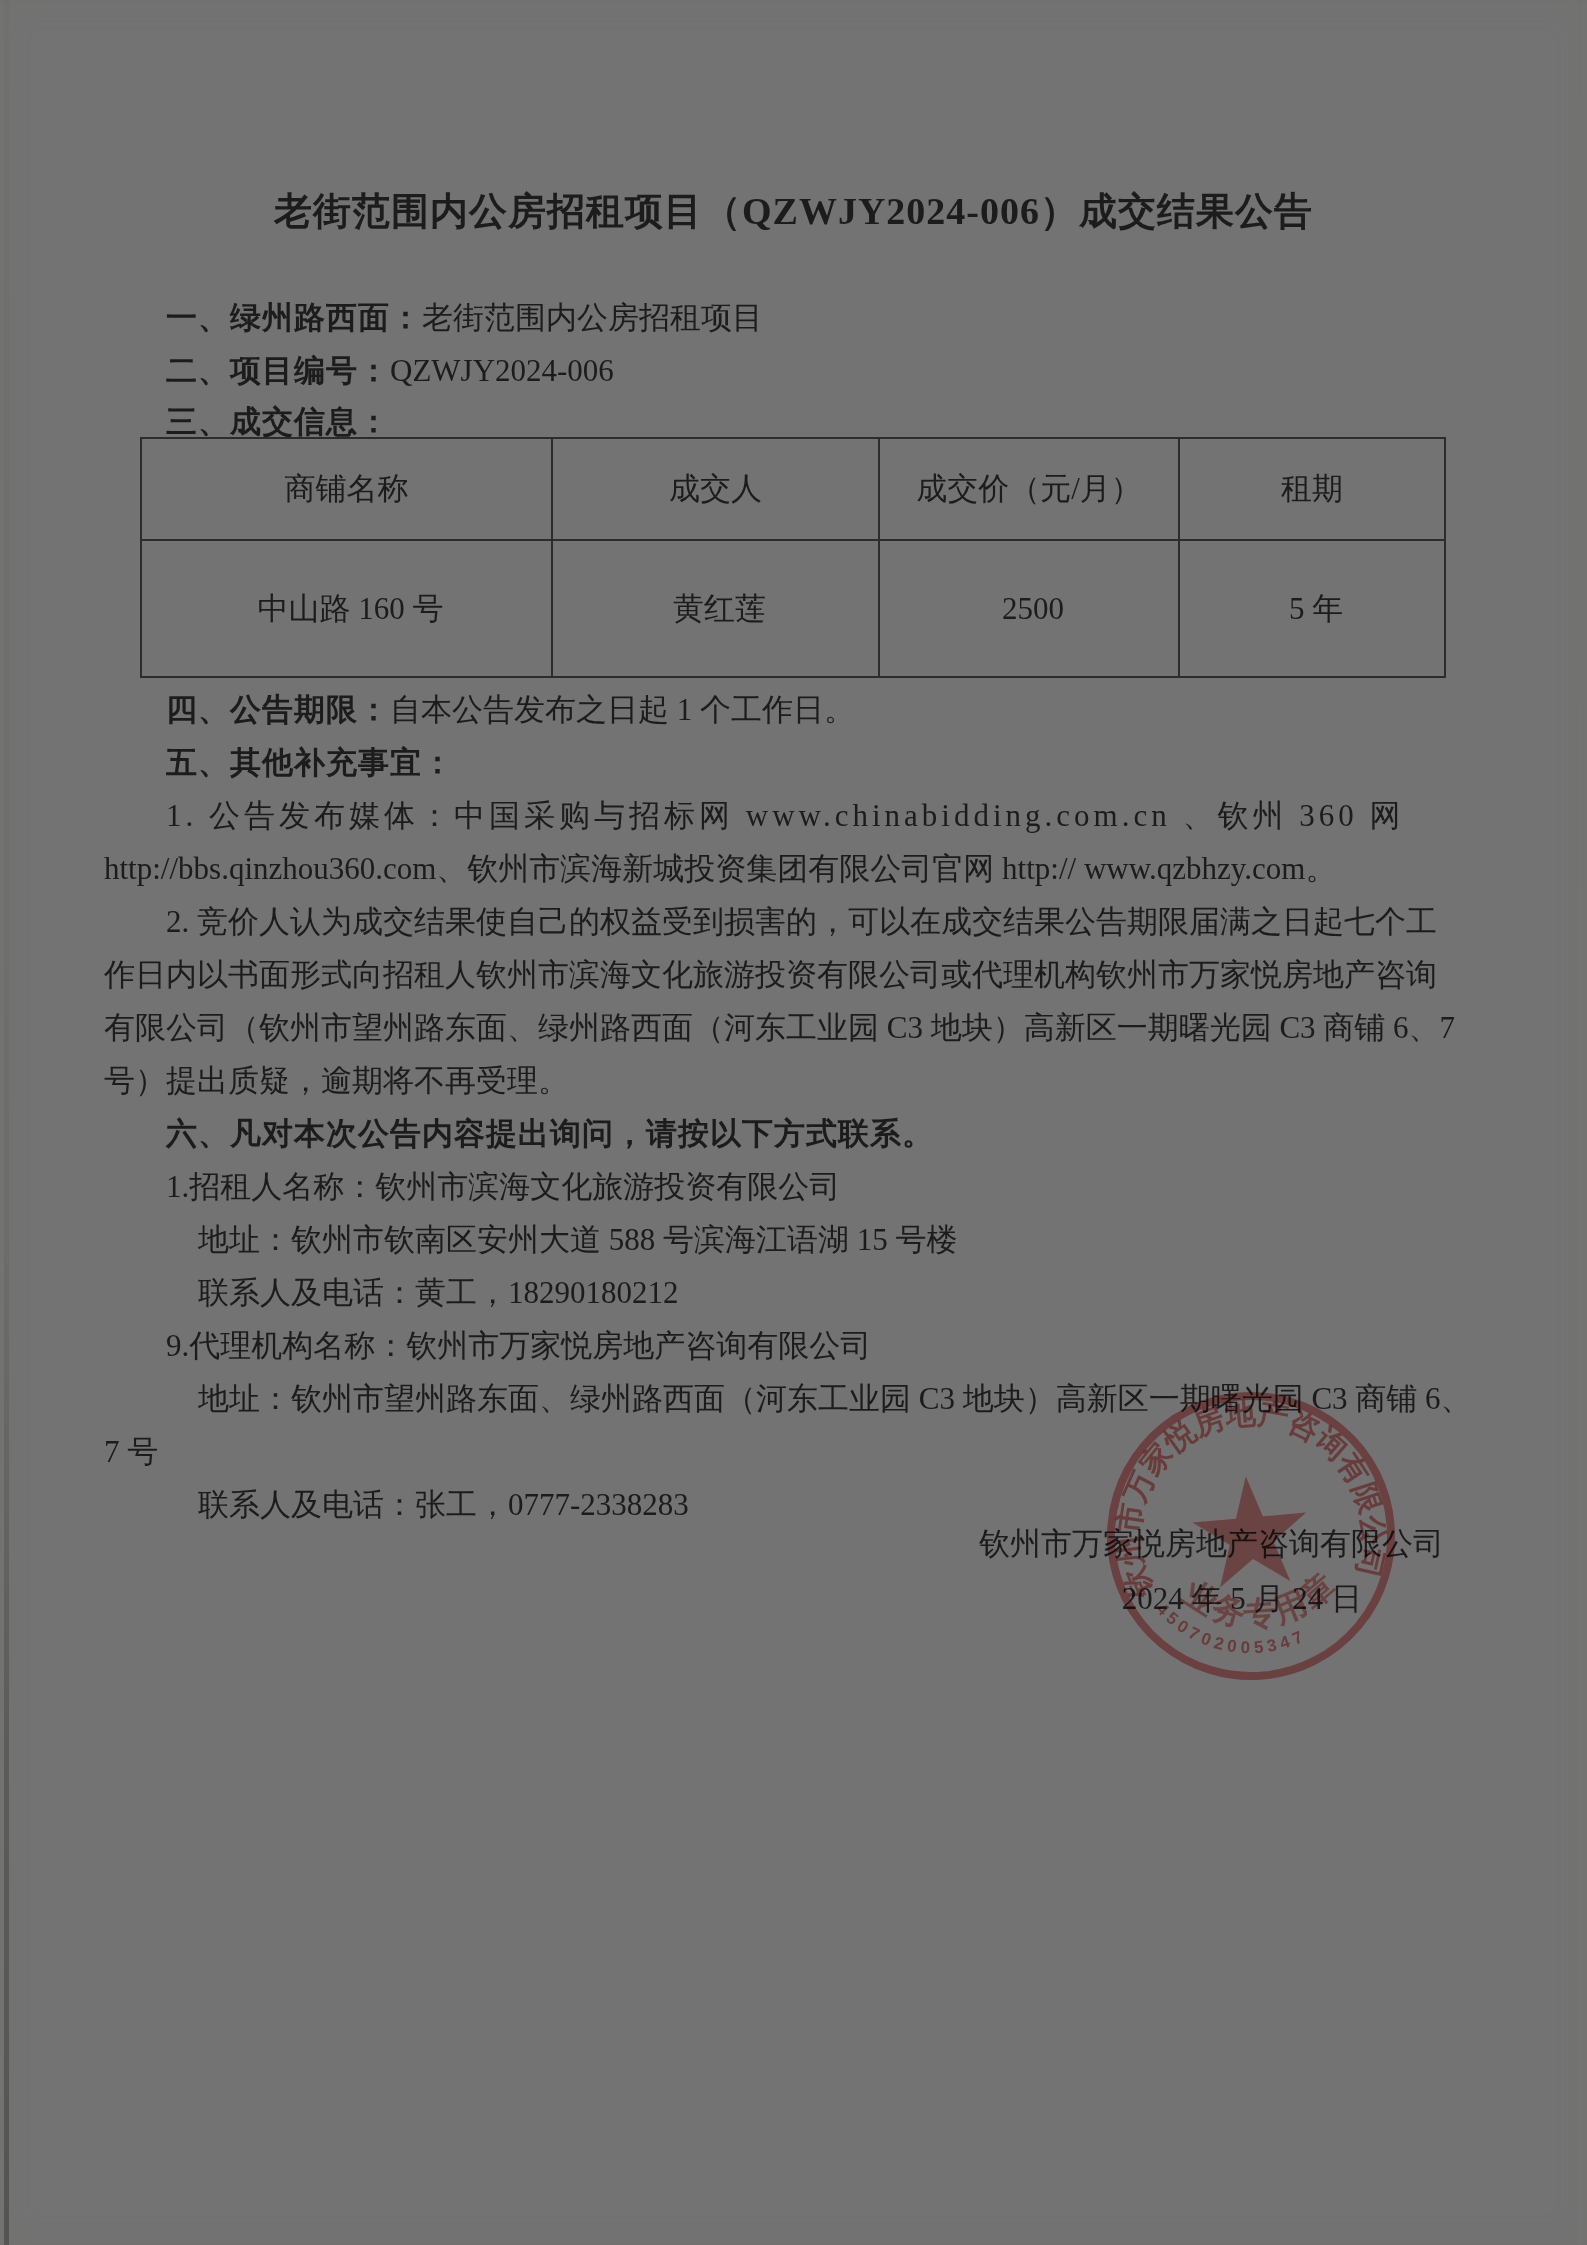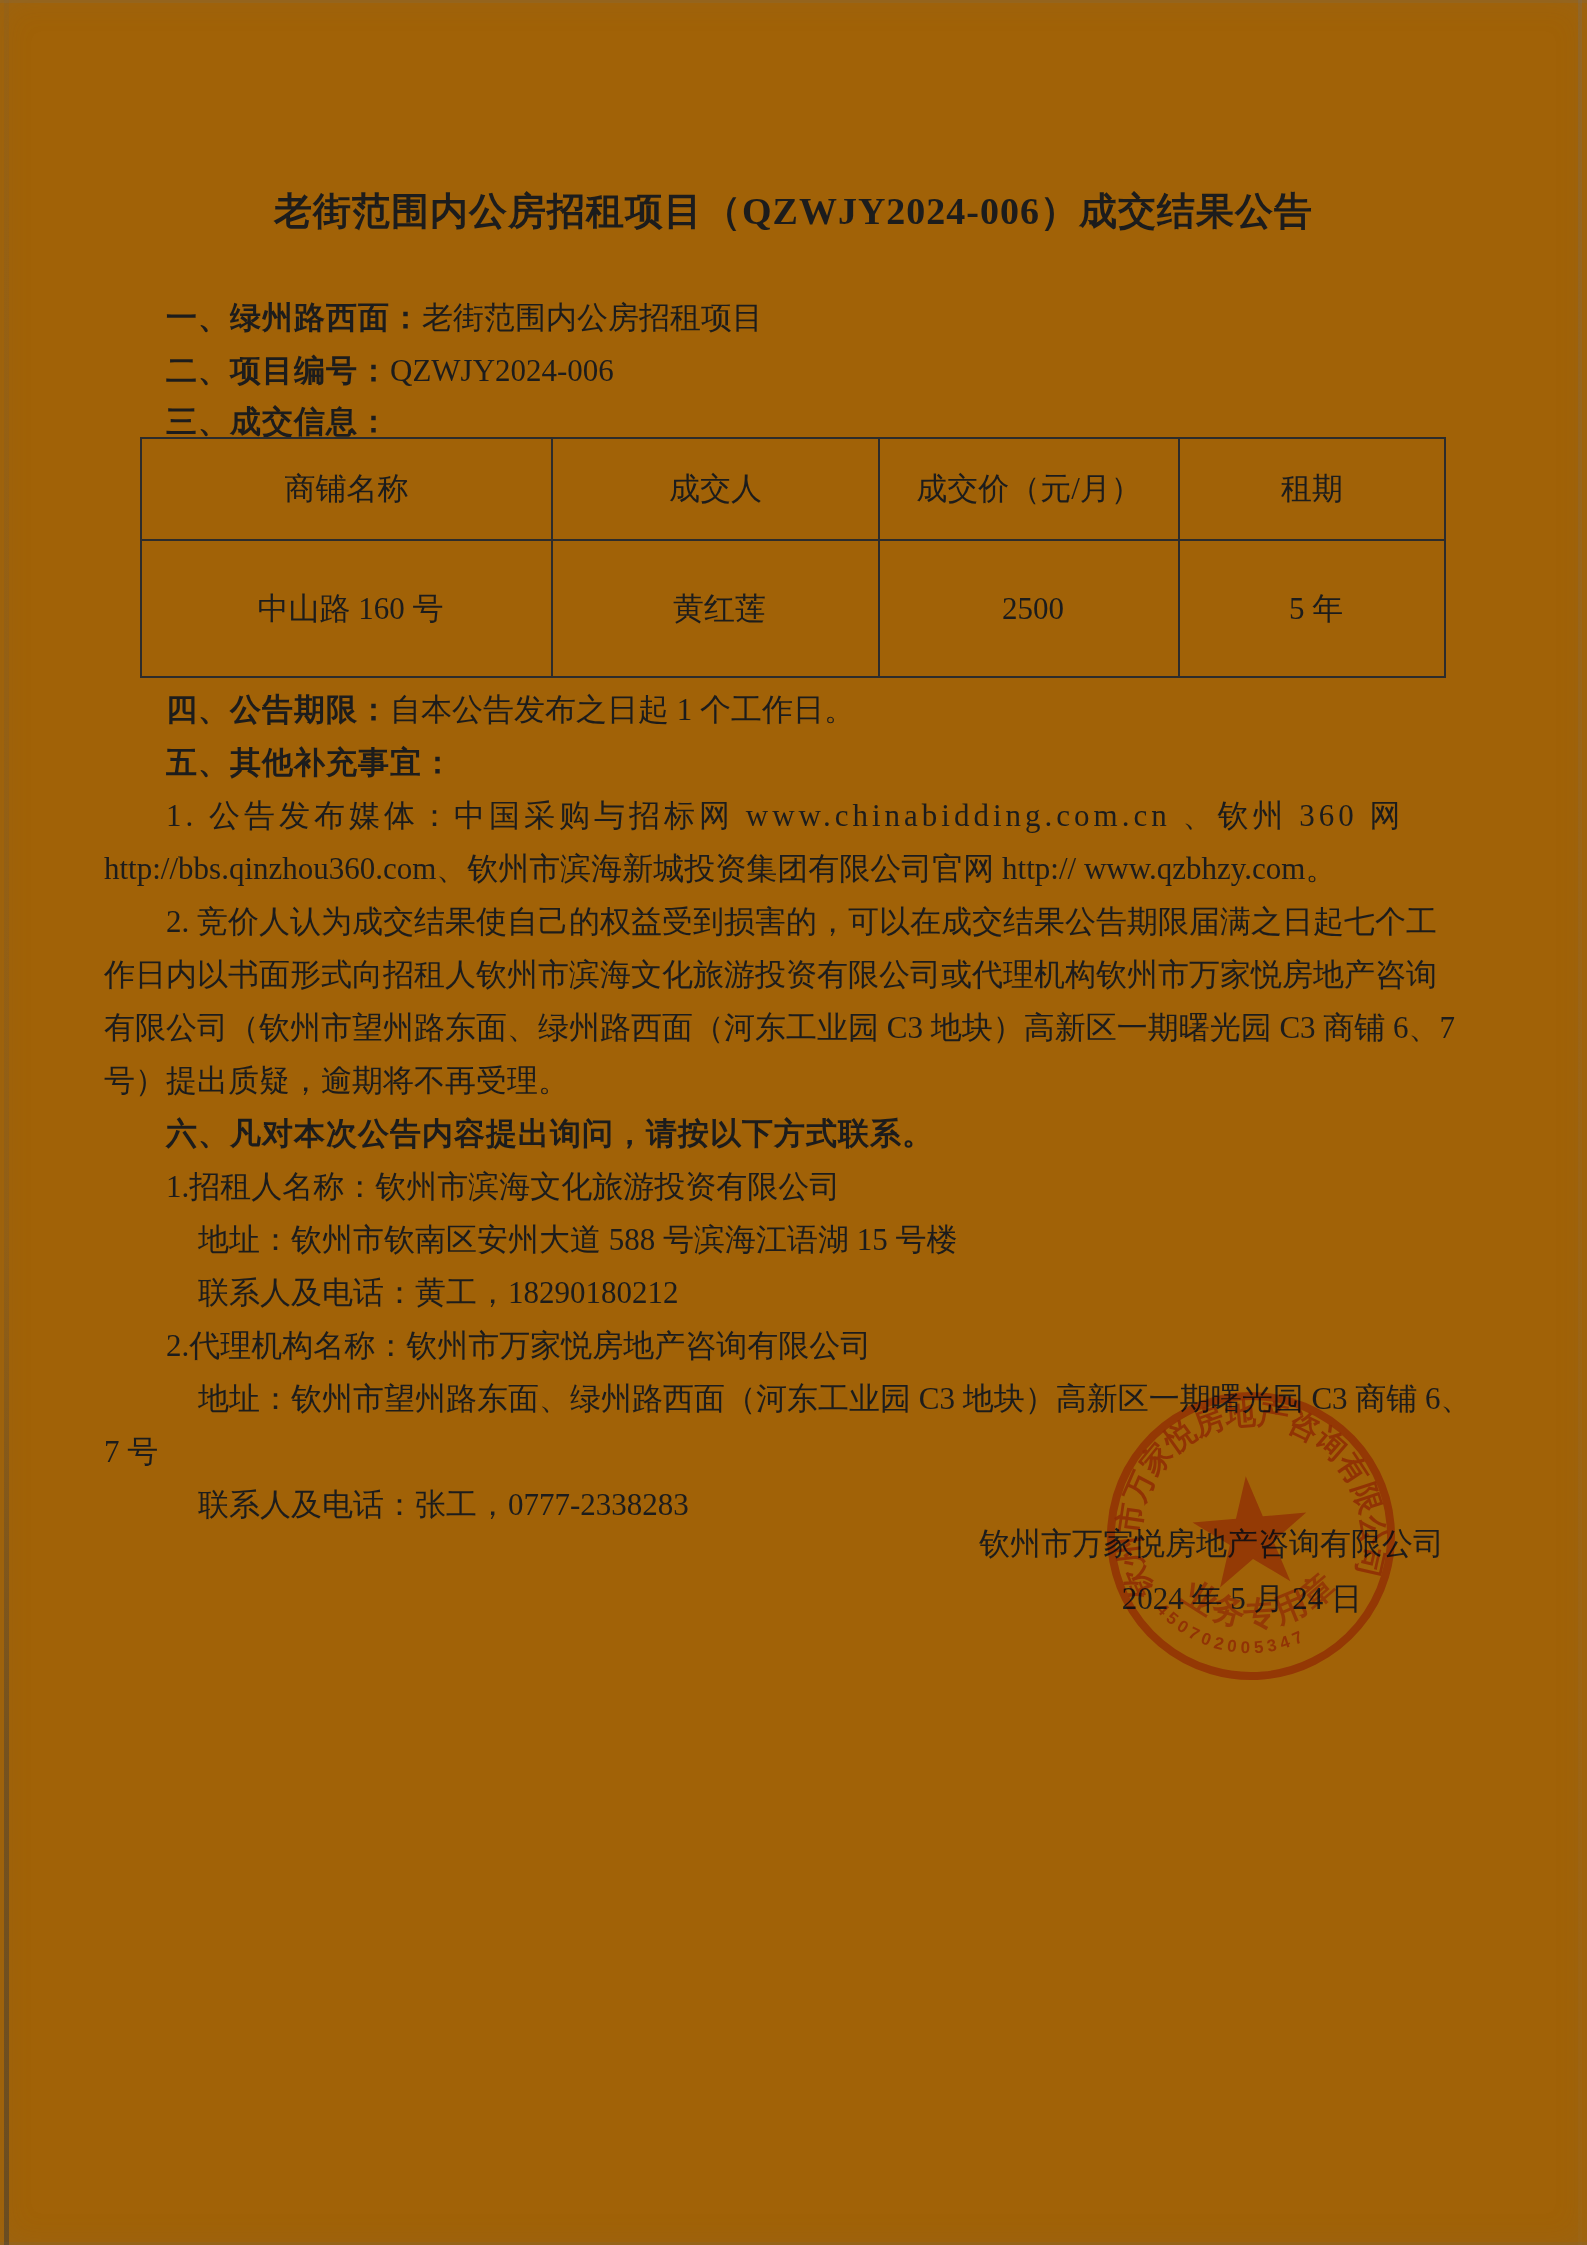--- a/index.html
+++ b/index.html
@@ -1,20 +1,20 @@
 <!DOCTYPE html>
 <html><head>
 <meta charset="utf-8">
 <style>
   html,body{margin:0;padding:0;background:#e9e7e2;}
   .page{
     position:relative;
     width:1587px;height:2245px;
     margin:0 auto;
-    background:#a16207;
+    background:#737373;
     overflow:hidden;
     font-family:"Liberation Serif","DejaVu Serif",serif;
     color:#1c1c1c;
     box-shadow:inset 0 0 34px rgba(120,112,100,0.14);
     text-decoration:underline;
   }
   
   .edge{position:absolute;pointer-events:none;}
   .edge-left{left:4px;top:0;width:5px;height:100%;
     background:linear-gradient(to bottom,rgba(90,90,90,.10) 0%,rgba(80,80,80,.16) 55%,rgba(60,60,60,.42) 78%,rgba(55,55,55,.5) 100%);}
@@ -113,21 +113,21 @@
   <div class="line" style="top:953px">作日内以书面形式向招租人钦州市滨海文化旅游投资有限公司或代理机构钦州市万家悦房地产咨询</div>
   <div class="line" style="top:1006px">有限公司（钦州市望州路东面、绿州路西面（河东工业园 C3 地块）高新区一期曙光园 C3 商铺 6、7</div>
   <div class="line" style="top:1059px">号）提出质疑，逾期将不再受理。</div>
 
   <div class="line ind1" style="top:1112px"><span class="hei">六、凡对本次公告内容提出询问，请按以下方式联系。</span></div>
 
   <div class="line ind1" style="top:1165px">1.招租人名称：钦州市滨海文化旅游投资有限公司</div>
   <div class="line ind2" style="top:1218px">地址：钦州市钦南区安州大道 588 号滨海江语湖 15 号楼</div>
   <div class="line ind2" style="top:1271px">联系人及电话：黄工，18290180212</div>
 
-  <div class="line ind1" style="top:1324px">2.代理机构名称：钦州市万家悦房地产咨询有限公司</div>
+  <div class="line ind1" style="top:1324px">9.代理机构名称：钦州市万家悦房地产咨询有限公司</div>
   <div class="line ind2" style="top:1377px">地址：钦州市望州路东面、绿州路西面（河东工业园 C3 地块）高新区一期曙光园 C3 商铺 6、</div>
   <div class="line" style="top:1430px">7 号</div>
   <div class="line ind2" style="top:1483px">联系人及电话：张工，0777-2338283</div>
 
   <div class="sig-company">钦州市万家悦房地产咨询有限公司</div>
   <div class="sig-date">2024 年 5 月 24 日</div>
 
   <svg class="seal" viewBox="0 0 300 300" xmlns="http://www.w3.org/2000/svg">
     <defs>
       <path id="ringTopPath" d="M 48.5,197.3 A 112,112 0 1 1 251.5,197.3" fill="none"></path>

